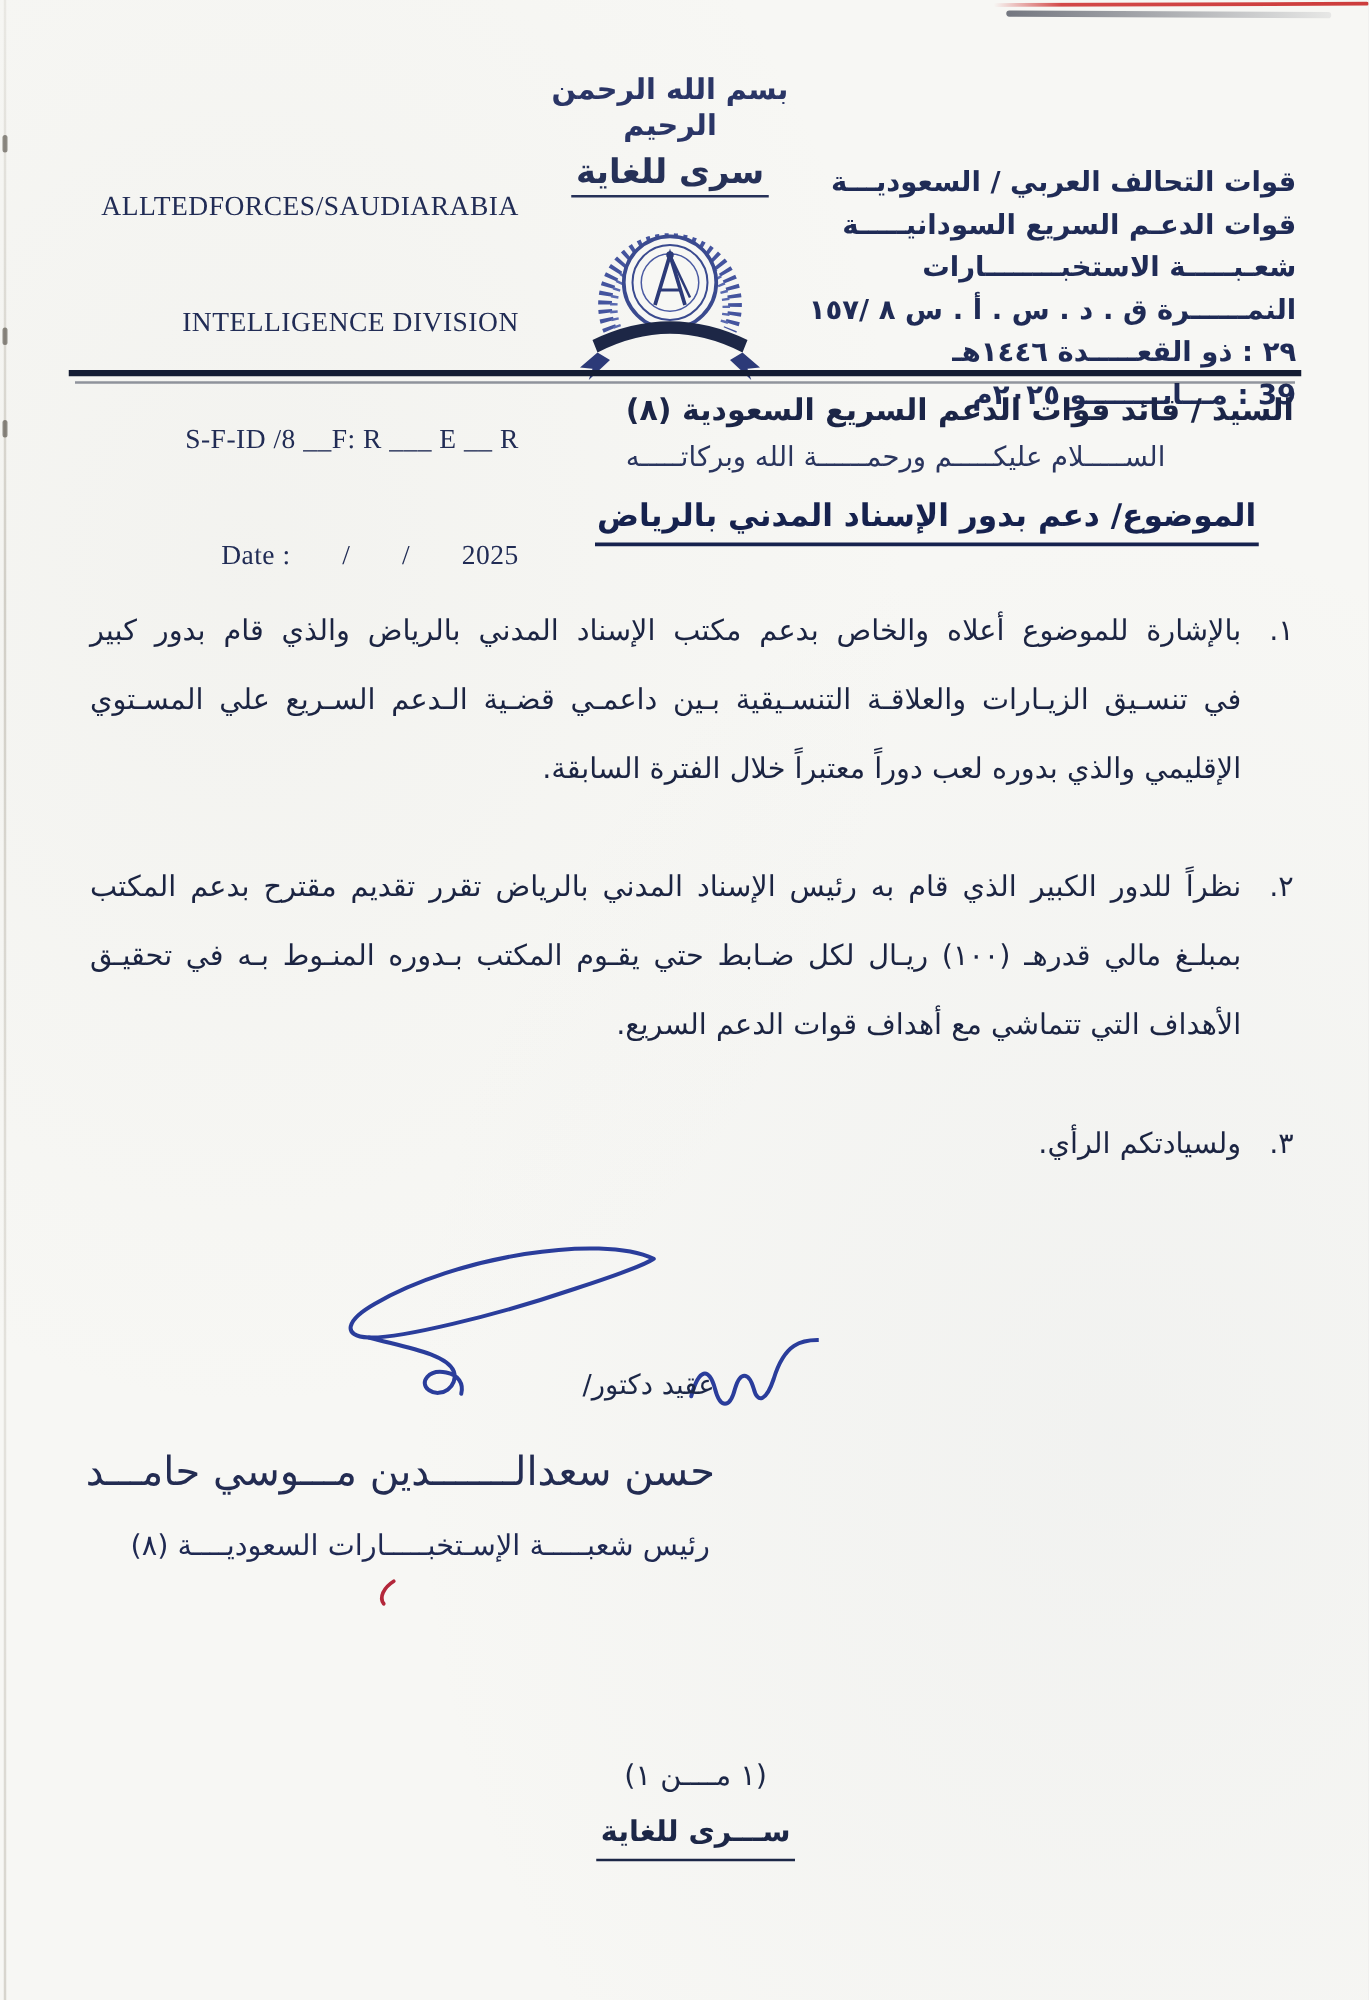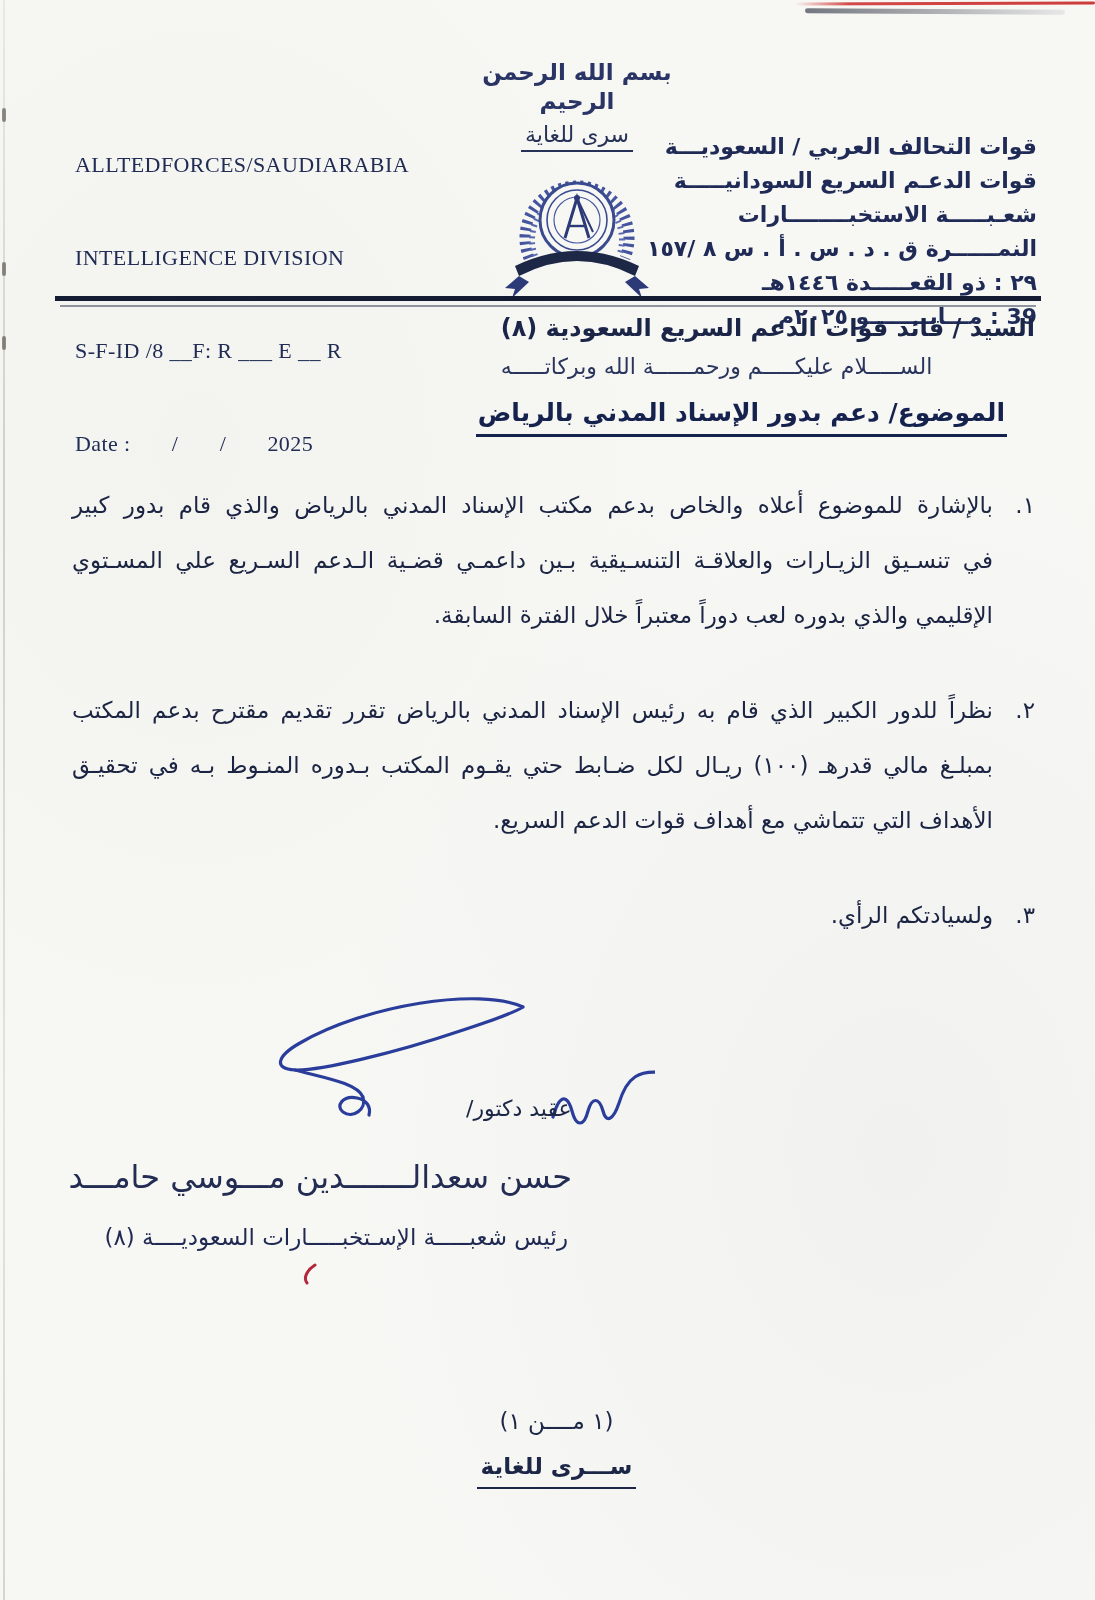--- a/index.html
+++ b/index.html
@@ -21,25 +21,25 @@
   .scan-tick{position:absolute;left:2px;width:4px;height:14px;background:rgba(60,55,45,0.55);border-radius:2px;}
   .artifact-red{position:absolute;top:2px;left:795px;right:0;height:3px;border-radius:2px;
     background:linear-gradient(to right, rgba(204,42,42,0), rgba(204,42,42,0.85) 18%, rgba(200,40,40,0.9));
     transform:rotate(-0.2deg);}
   .artifact-dark{position:absolute;top:9px;left:805px;width:260px;height:5px;border-radius:3px;
     background:linear-gradient(to right, rgba(45,50,65,0.65), rgba(45,50,65,0.08));
     transform:rotate(0.3deg);}
   
   .lh-en{position:absolute;left:75px;top:100px;width:340px;
     font-family:"Liberation Serif", serif;font-size:22px;letter-spacing:0.4px;
-    color:#212c55;white-space:pre;}
+    color:#212c55;white-space:pre;text-align:right;}
   .lh-en div{margin-bottom:15px;}
-  .lh-center{position:absolute;left:447px;top:58px;width:260px;text-align:center;}
+  .lh-center{position:absolute;left:406px;top:58px;width:260px;text-align:center;}
   .basmala{font-size:23px;font-weight:bold;color:#2a3566;direction:rtl;line-height:1.25;}
-  .class-top{display:inline-block;margin-top:6px;font-size:22px;font-weight:normal;
+  .class-top{display:inline-block;margin-top:6px;font-size:27px;font-weight:bold;
     color:#263158;border-bottom:2px solid #263158;padding:0 4px 3px;direction:rtl;}
   .logo{display:block;margin:6px auto 0;}
   .lh-ar{position:absolute;right:58px;top:90px;width:380px;direction:rtl;text-align:right;
     font-size:22px;font-weight:bold;color:#1f2b56;margin-top:44px;}
   .lh-ar div{margin-bottom:9px;white-space:nowrap;}
   
   .rule{position:absolute;top:296px;left:55px;width:986px;border-top:5px solid #141c33;}
   .rule-thin{position:absolute;top:305px;left:60px;width:976px;border-top:2px solid rgba(20,28,51,0.45);}
   
   .addressee{position:absolute;right:60px;top:314px;direction:rtl;text-align:left;}

